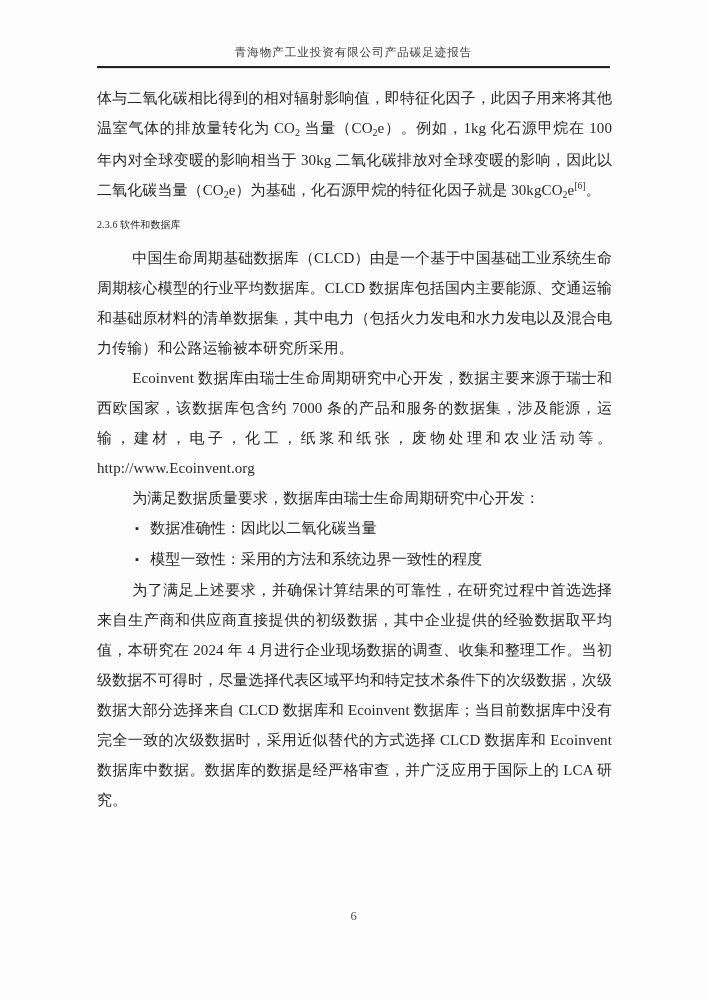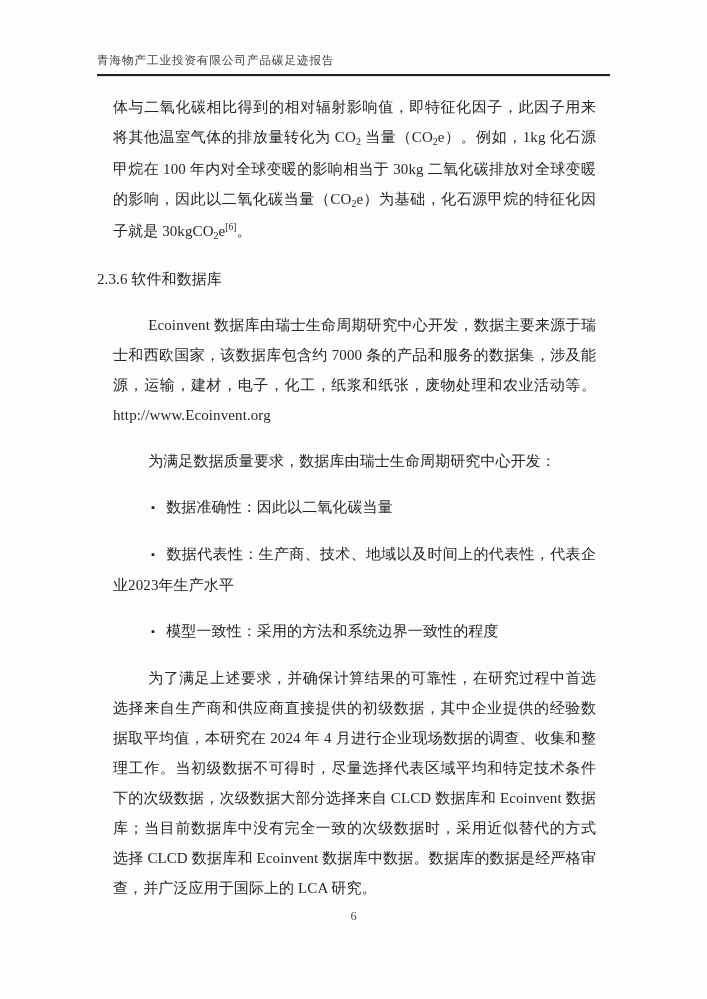--- a/index.html
+++ b/index.html
@@ -7,44 +7,44 @@
   body {
     width: 707px;
     height: 999px;
     background: #fdfdfd;
     position: relative;
     font-family: "Liberation Serif", "DejaVu Serif", serif;
     color: #262626;
     overflow: hidden;
   }
   .page-header {
-    margin: 12px 97px;
+    margin: 4px 97px;
     padding-top: 41px;
     padding-bottom: 6px;
-    text-align: left;
+    text-align: center;
     border-bottom: 2px solid #222;
     box-shadow: 0 1px 0 rgba(0,0,0,0.12);
   }
   .page-header .header-title {
     font-size: 11.5px;
     letter-spacing: 1px;
     color: #3d3d3d;
   }
   .content {
     margin: 15px 95px 0 97px;
     font-size: 15px;
     line-height: 30px;
     text-align: justify;
     letter-spacing: 0.1px;
   }
-  .content p { margin: 16px; }
+  .content p { margin: 0; }
   .para { text-indent: 2.35em; }
   .para-cont { text-indent: 0; }
   .section-heading {
-    font-size: 15px;
+    font-size: 10px;
     font-weight: normal;
     line-height: 30px;
     margin: 3px 0 3px 0;
     text-align: left;
   }
   .bullet-item { text-indent: 2.55em; }
   .bullet-marker {
     font-size: 11px;
     margin-right: 11px;
     position: relative;
@@ -82,29 +82,29 @@
   <div class="header-title">青海物产工业投资有限公司产品碳足迹报告</div>
 </header>
 
 <main class="content">
 
   <p class="para-cont"><span>体与二氧化碳相比得到的相对辐射影响值，即特征化因子，此因子用来将其他温室气体的排放量转化为 CO</span><sub class="s2">2</sub><span> 当量（CO</span><sub class="s2">2</sub><span>e）。例如，1kg 化石源甲烷在 100 年内对全球变暖的影响相当于 30kg 二氧化碳排放对全球变暖的影响，因此以二氧化碳当量（CO</span><sub class="s2">2</sub><span>e）为基础，化石源甲烷的特征化因子就是 30kgCO</span><sub class="s2">2</sub><span>e</span><sup class="ref">[6]</sup><span>。</span></p>
 
   <h3 class="section-heading">2.3.6 软件和数据库</h3>
 
 
+  <p class="para">中国生命周期基础数据库（CLCD）由是一个基于中国基础工业系统生命周期核心模型的行业平均数据库。CLCD 数据库包括国内主要能源、交通运输和基础原材料的清单数据集，其中电力（包括火力发电和水力发电以及混合电力传输）和公路运输被本研究所采用。</p>
 
   <p class="para">Ecoinvent 数据库由瑞士生命周期研究中心开发，数据主要来源于瑞士和西欧国家，该数据库包含约 7000 条的产品和服务的数据集，涉及能源，运输，建材，电子，化工，纸浆和纸张，废物处理和农业活动等。http://www.Ecoinvent.org</p>
 
 
   <p class="para">为满足数据质量要求，数据库由瑞士生命周期研究中心开发：</p>
 
   <p class="bullet-item"><span class="bullet-marker">▪</span><span>数据准确性：因此以二氧化碳当量</span></p>
 
-  <p class="bullet-item"><span class="bullet-marker">▪</span><span>数据代表性：生产商、技术、地域以及时间上的代表性，代表企业2023年生产水平</span></p>
 
   <p class="bullet-item"><span class="bullet-marker">▪</span><span>模型一致性：采用的方法和系统边界一致性的程度</span></p>
 
   <p class="para">为了满足上述要求，并确保计算结果的可靠性，在研究过程中首选选择来自生产商和供应商直接提供的初级数据，其中企业提供的经验数据取平均值，本研究在 2024 年 4 月进行企业现场数据的调查、收集和整理工作。当初级数据不可得时，尽量选择代表区域平均和特定技术条件下的次级数据，次级数据大部分选择来自 CLCD 数据库和 Ecoinvent 数据库；当目前数据库中没有完全一致的次级数据时，采用近似替代的方式选择 CLCD 数据库和 Ecoinvent 数据库中数据。数据库的数据是经严格审查，并广泛应用于国际上的 LCA 研究。</p>
 
 </main>
 
 <footer class="page-footer">
   <span>6</span>
 </footer>

